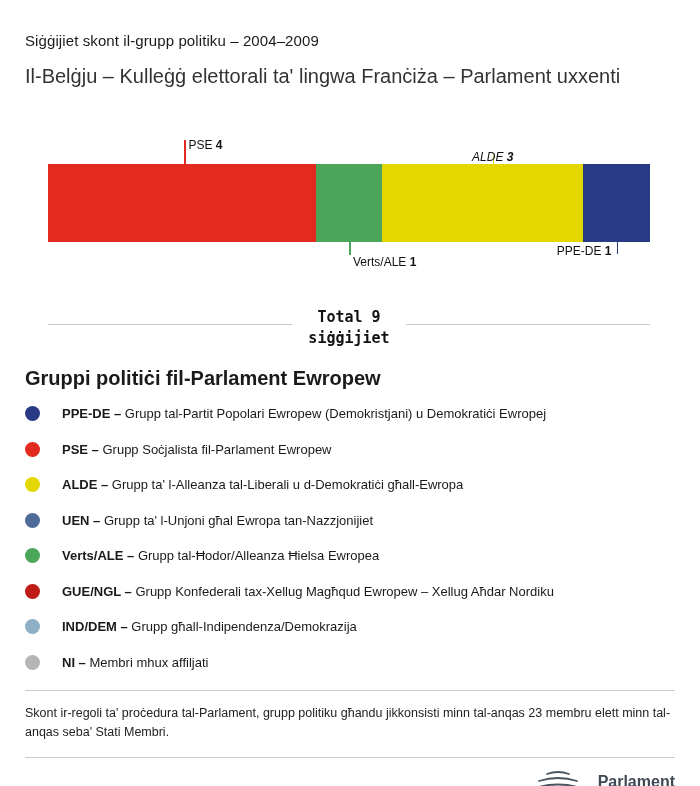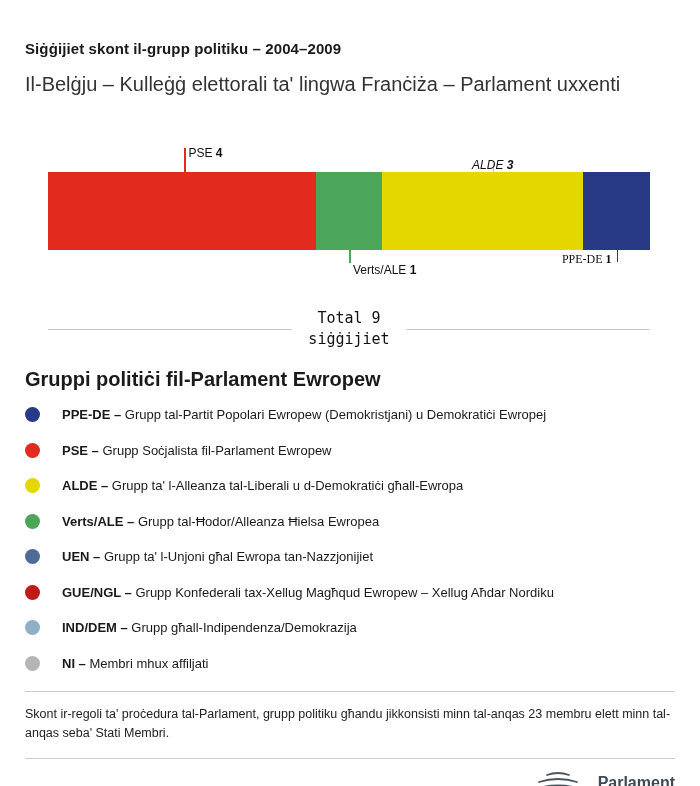--- a/index.html
+++ b/index.html
@@ -2,34 +2,34 @@
 <html><head>
 <meta charset="utf-8">
 <style>
   html,body{margin:0;padding:0;background:#fff;}
   body{
     width:700px;height:786px;overflow:hidden;
     font-family:"Liberation Sans",sans-serif;color:#1a1a1a;
     box-sizing:border-box;
   }
   .page{padding:16px 25px 0;box-sizing:border-box;}
-  .title{font-size:15px;font-weight:bold;margin:24px 0 16px;letter-spacing:.1px;}
+  .title{font-size:15px;font-weight:normal;margin:16px 0 16px;letter-spacing:.1px;}
   .subtitle{font-size:20px;font-weight:400;color:#333;margin:0;}
   
   .chart{position:relative;margin:48px 0 0 23px;width:602px;height:134px;}
   .bar{position:absolute;left:0;top:28px;width:100%;height:78px;display:flex;}
   .seg{height:100%;}
   .connector{position:absolute;width:1.5px;}
   .seg-label{position:absolute;font-size:12px;white-space:nowrap;color:#111;}
   .seg-label b{font-weight:bold;}
   
   .total-row{display:flex;align-items:center;gap:16px;margin:30px 0 0 23px;width:602px;}
   .total-line{flex:1;height:1px;background:#c9c9c9;}
-  .total-text{font-family:"DejaVu Sans Mono",monospace;font-weight:normal;font-size:15px;
-    text-align:center;line-height:1.4;color:#111;}
+  .total-text{font-family:"DejaVu Sans Mono",monospace;font-weight:bold;font-size:15px;
+    text-align:center;line-height:1.4;color:#111;margin-top:7px;}
   
   .legend-heading{font-size:20px;font-weight:bold;margin:18px 0 16px;}
   .legend-row{display:flex;align-items:center;gap:22px;margin-bottom:20.5px;}
   .dot{width:15px;height:15px;border-radius:50%;flex:0 0 15px;}
   .legend-text{font-size:13px;color:#1a1a1a;}
   .legend-text b{font-weight:bold;}
   
   .rule{border:none;border-top:1px solid #ccc;margin:6px 0 0;}
   .footnote{font-size:12.5px;color:#222;line-height:1.55;margin:13px 0 14px;}
   .footer{display:flex;justify-content:space-between;align-items:flex-end;margin-top:10px;}
@@ -53,21 +53,21 @@
         <div class="seg" style="width: 33.3333%; background: rgb(228, 215, 0);"></div>
         <div class="seg" style="width: 11.1111%; background: rgb(40, 58, 133);"></div>
       </div>
   <div class="connector" style="left: 22.6667%; background: rgb(226, 42, 30); top: 4px; height: 24px;"></div>
       <div class="seg-label" style="top: 2px; left: calc(22.6667% + 4px);"><span>PSE </span><b>4</b></div>
       <div class="connector" style="left: 50%; background: rgb(76, 166, 90); top: 106px; height: 13px;"></div>
       <div class="seg-label" style="top: 119px; left: calc(50% + 4px);"><span>Verts/ALE </span><b>1</b></div>
       <div class="connector" style="left: 73.8889%; background: rgb(228, 215, 0); top: 20px; height: 8px;"></div>
       <div class="seg-label" style="top: 14px; left: 73.8889%; transform: translateX(-50%); font-style: italic;"><span>ALDE </span><b>3</b></div>
       <div class="connector" style="left: 94.4444%; background: rgb(40, 58, 133); top: 106px; height: 12px;"></div>
-      <div class="seg-label" style="top: 108px; left: calc(94.4444% - 5px); transform: translateX(-100%); font-family: Liberation Serif, serif;"><span>PPE-DE </span><b>1</b></div>
+      <div class="seg-label" style="top: 108px; left: calc(94.4444% - 5px); transform: translateX(-100%);"><span>PPE-DE </span><b>1</b></div>
     </div>
 
   <div class="total-row">
     <div class="total-line"></div>
     <div class="total-text">
       <div>Total 9</div>
       <div>siġġijiet</div>
     </div>
     <div class="total-line"></div>
   </div>
@@ -81,26 +81,26 @@
       </div>
       <div class="legend-row">
         <span class="dot" style="background: rgb(226, 42, 30);"></span>
         <span class="legend-text"><b>PSE – </b><span>Grupp Soċjalista fil-Parlament Ewropew</span></span>
       </div>
       <div class="legend-row">
         <span class="dot" style="background: rgb(228, 215, 0);"></span>
         <span class="legend-text"><b>ALDE – </b><span>Grupp ta' l-Alleanza tal-Liberali u d-Demokratiċi għall-Ewropa</span></span>
       </div>
       <div class="legend-row">
+        <span class="dot" style="background: rgb(79, 107, 153);"></span>
+        <span class="legend-text"><b>UEN – </b><span>Grupp ta' l-Unjoni għal Ewropa tan-Nazzjonijiet</span></span>
+      </div>
+      <div class="legend-row">
         <span class="dot" style="background: rgb(76, 166, 90);"></span>
         <span class="legend-text"><b>Verts/ALE – </b><span>Grupp tal-Ħodor/Alleanza Ħielsa Ewropea</span></span>
-      </div>
-      <div class="legend-row">
-        <span class="dot" style="background: rgb(79, 107, 153);"></span>
-        <span class="legend-text"><b>UEN – </b><span>Grupp ta' l-Unjoni għal Ewropa tan-Nazzjonijiet</span></span>
       </div>
       <div class="legend-row">
         <span class="dot" style="background: rgb(191, 27, 23);"></span>
         <span class="legend-text"><b>GUE/NGL – </b><span>Grupp Konfederali tax-Xellug Magħqud Ewropew – Xellug Aħdar Nordiku</span></span>
       </div>
       <div class="legend-row">
         <span class="dot" style="background: rgb(143, 176, 196);"></span>
         <span class="legend-text"><b>IND/DEM – </b><span>Grupp għall-Indipendenza/Demokrazija</span></span>
       </div>
       <div class="legend-row">

